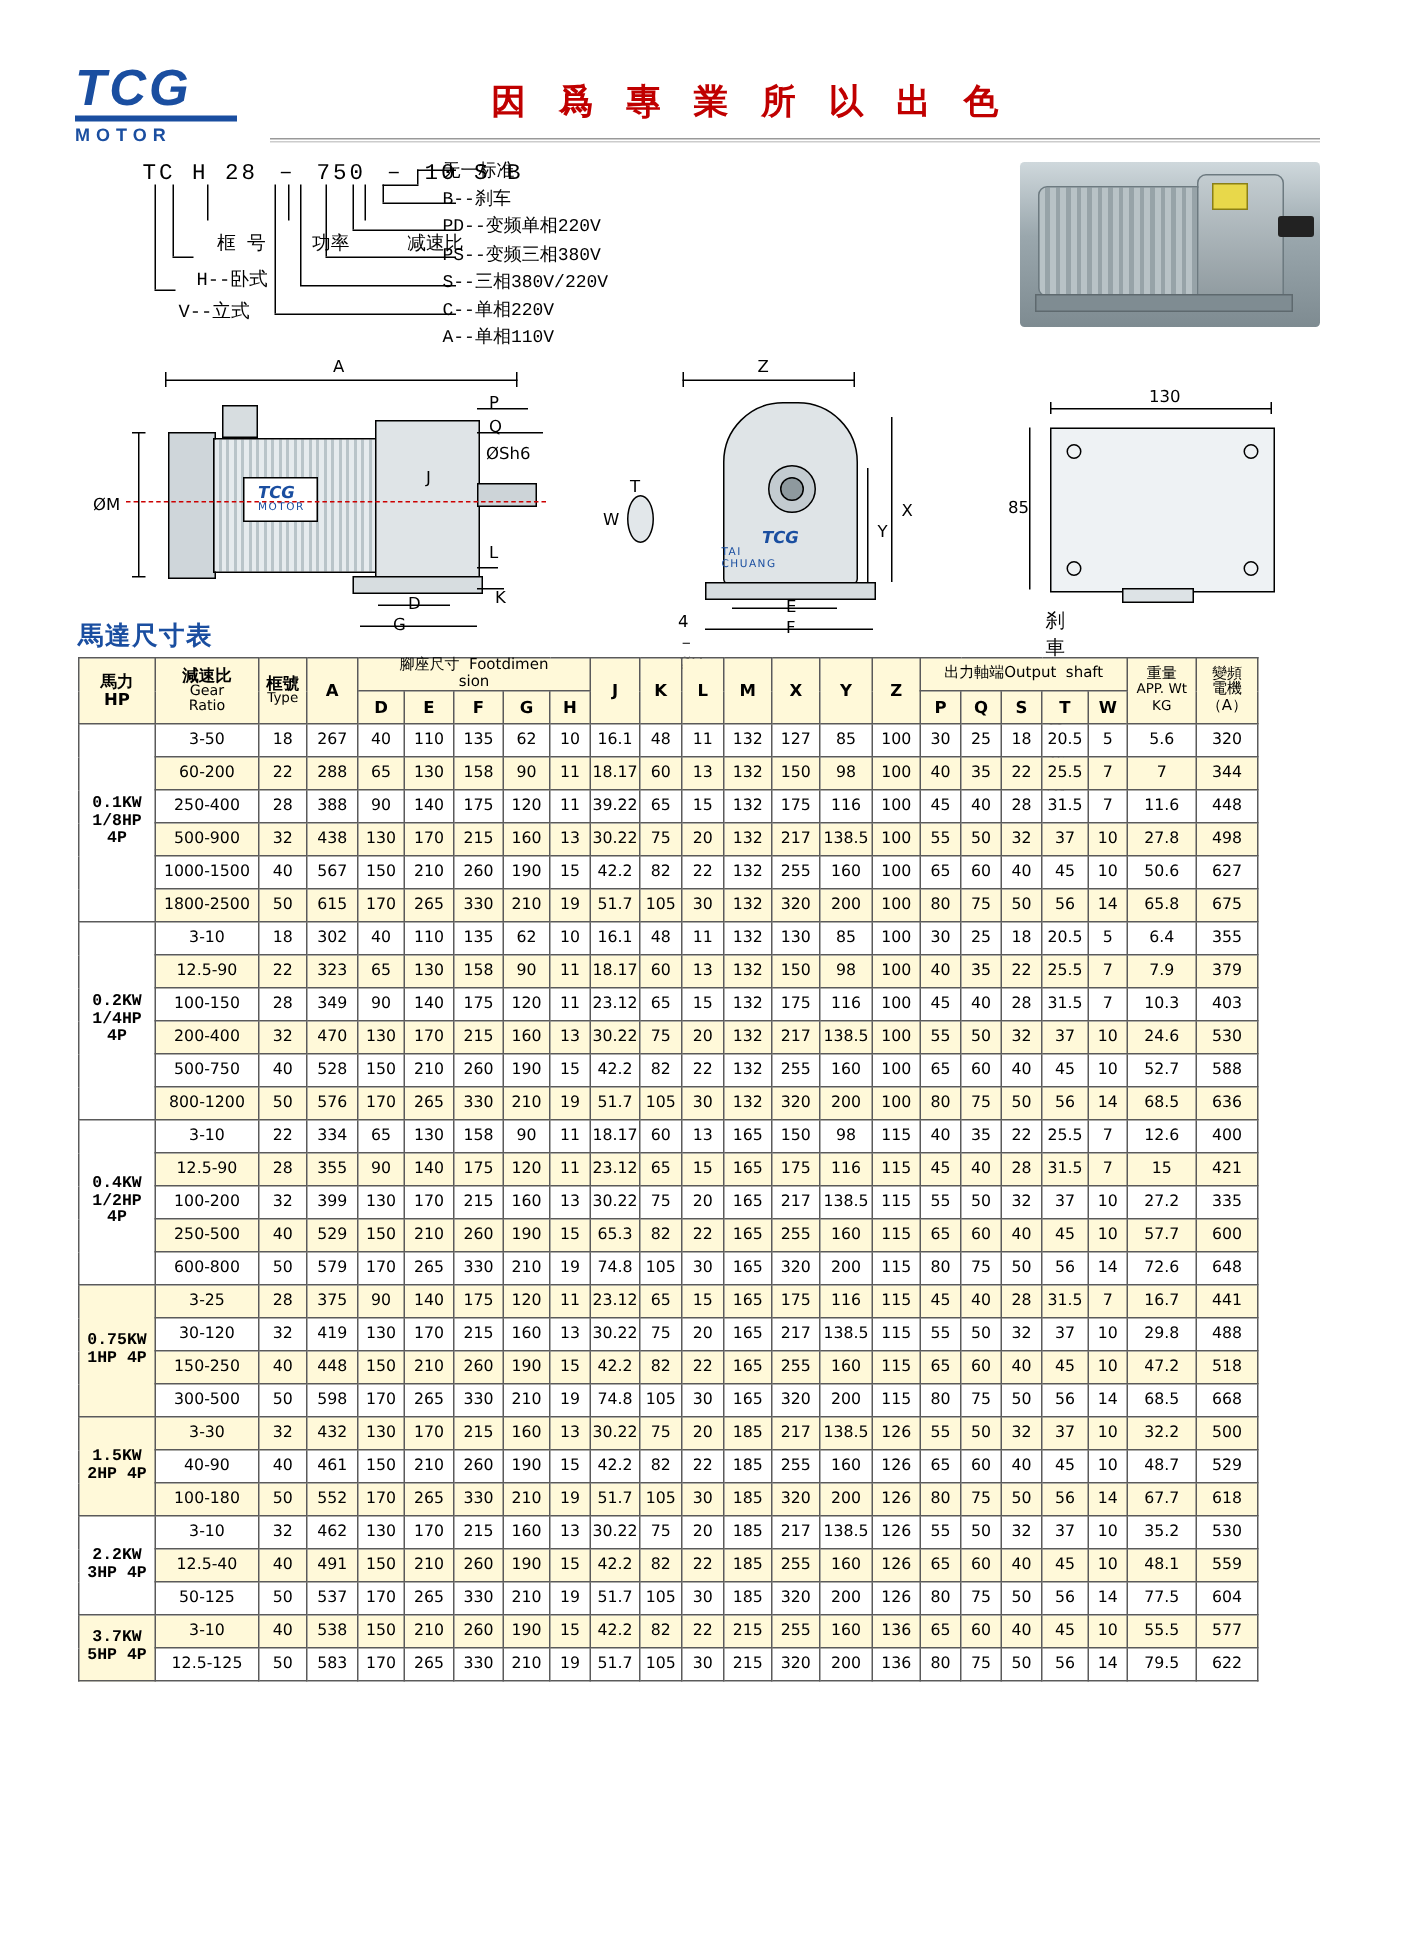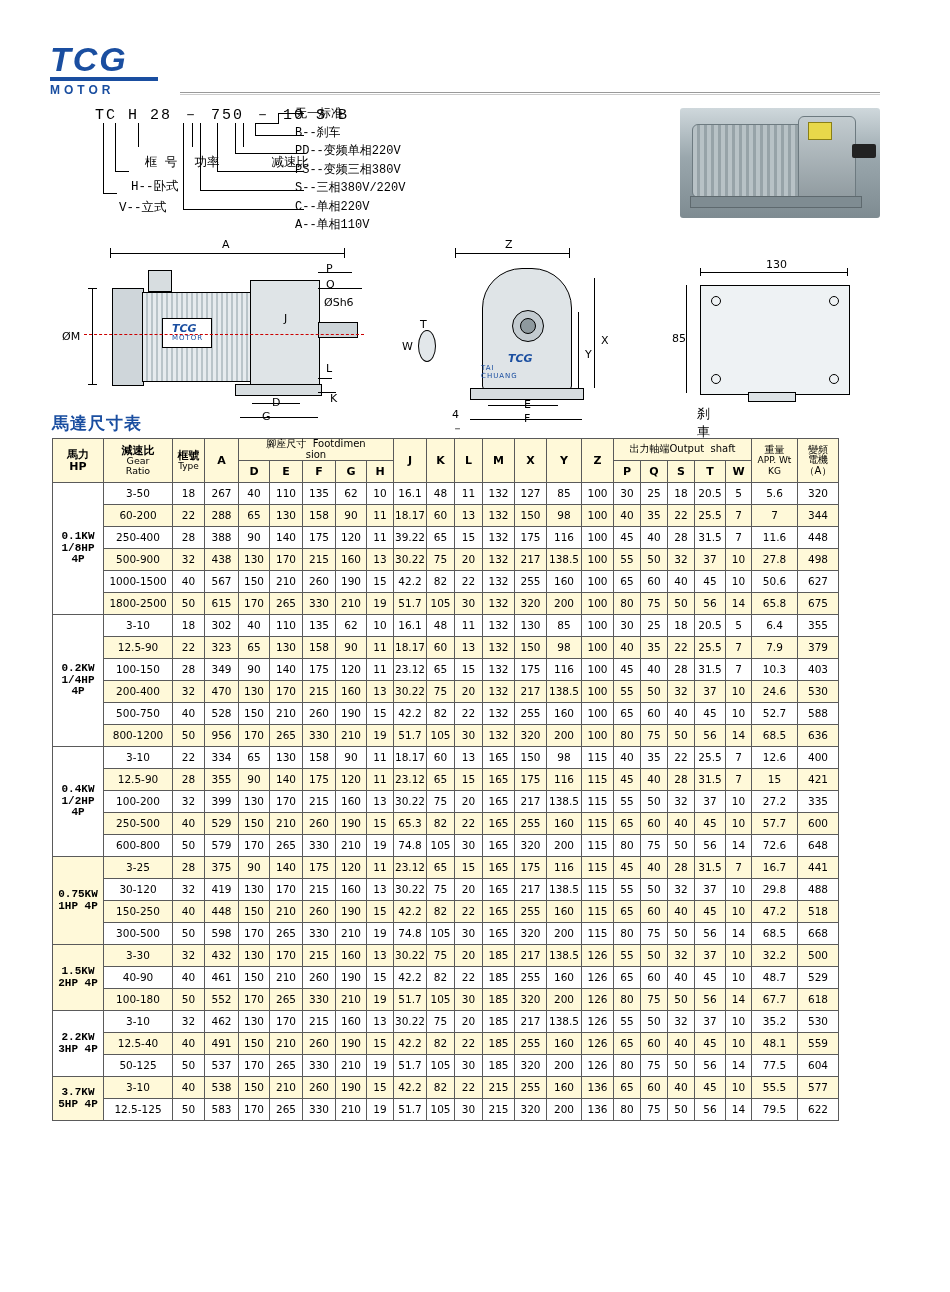--- a/index.html
+++ b/index.html
@@ -116,20 +116,21 @@
 </head>
 <body>
 
 <div class="page">
 
   <div class="logo">
     <div class="tcg">TCG</div>
     <div class="bar"></div>
     <div class="motor">MOTOR</div>
   </div>
+  <div class="slogan">因 爲 專 業   所 以 出 色</div>
   <div class="slogan-rule"></div>
   <div class="slogan-rule2"></div>
 
   <div class="code">
     <div class="line1">TC H 28 － 750 － 10 S B</div>
 
     <div class="tick" style="left:183px;top:8px;width:26px;height:1px;"></div>
     <div class="tick" style="left:183px;top:8px;width:1px;height:10px;"></div>
     <div class="tick" style="left:160px;top:18px;width:24px;height:1px;"></div>
     <div class="tick" style="left:160px;top:18px;width:1px;height:12px;"></div>
@@ -156,21 +157,21 @@
     <div class="tick" style="left:43px;top:18px;width:1px;height:24px;"></div>
     <div class="tick" style="left:97px;top:18px;width:1px;height:24px;"></div>
     <div class="tick" style="left:148px;top:18px;width:1px;height:24px;"></div>
     <div class="tick" style="left:20px;top:18px;width:1px;height:48px;"></div>
     <div class="tick" style="left:20px;top:66px;width:14px;height:1px;"></div>
     <div class="tick" style="left:8px;top:18px;width:1px;height:70px;"></div>
     <div class="tick" style="left:8px;top:88px;width:14px;height:1px;"></div>
 
     <div class="lower">
       <span style="display:inline-block;width:52px;text-align:center;">框 号</span>
-      <span style="display:inline-block;width:52px;">功率</span>
+      <span style="display:inline-block;width:52px;text-align:center;">功率</span>
       <span style="display:inline-block;width:55px;text-align:right;">减速比</span>
     </div>
     <div class="lower2">
       <div style="margin-left:36px;">H--卧式</div>
       <div style="margin-left:24px;">V--立式</div>
     </div>
   </div>
 
   <div class="photo">
     <div class="body"></div>
@@ -580,21 +581,21 @@
           <td class="num">60</td>
           <td class="num">40</td>
           <td class="num">45</td>
           <td class="num">10</td>
           <td class="num">52.7</td>
           <td class="num">588</td>
         </tr>
         <tr class="row-y">
           <td class="num">800-1200</td>
           <td class="num">50</td>
-          <td class="num">956</td>
+          <td class="num">576</td>
           <td class="num">170</td>
           <td class="num">265</td>
           <td class="num">330</td>
           <td class="num">210</td>
           <td class="num">19</td>
           <td class="num">51.7</td>
           <td class="num">105</td>
           <td class="num">30</td>
           <td class="num">132</td>
           <td class="num">320</td>

